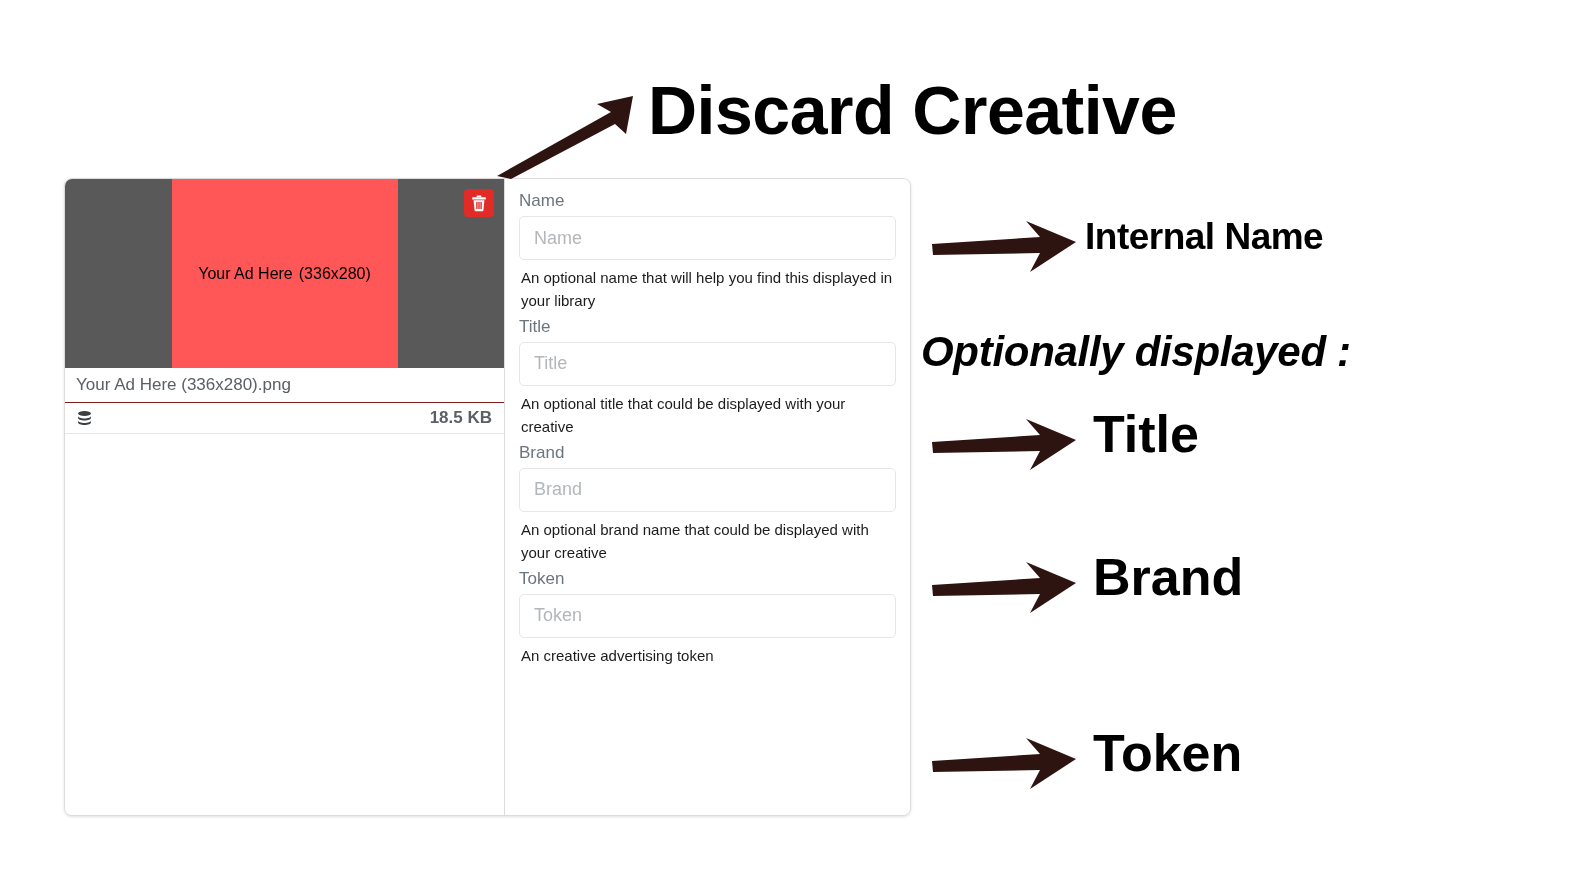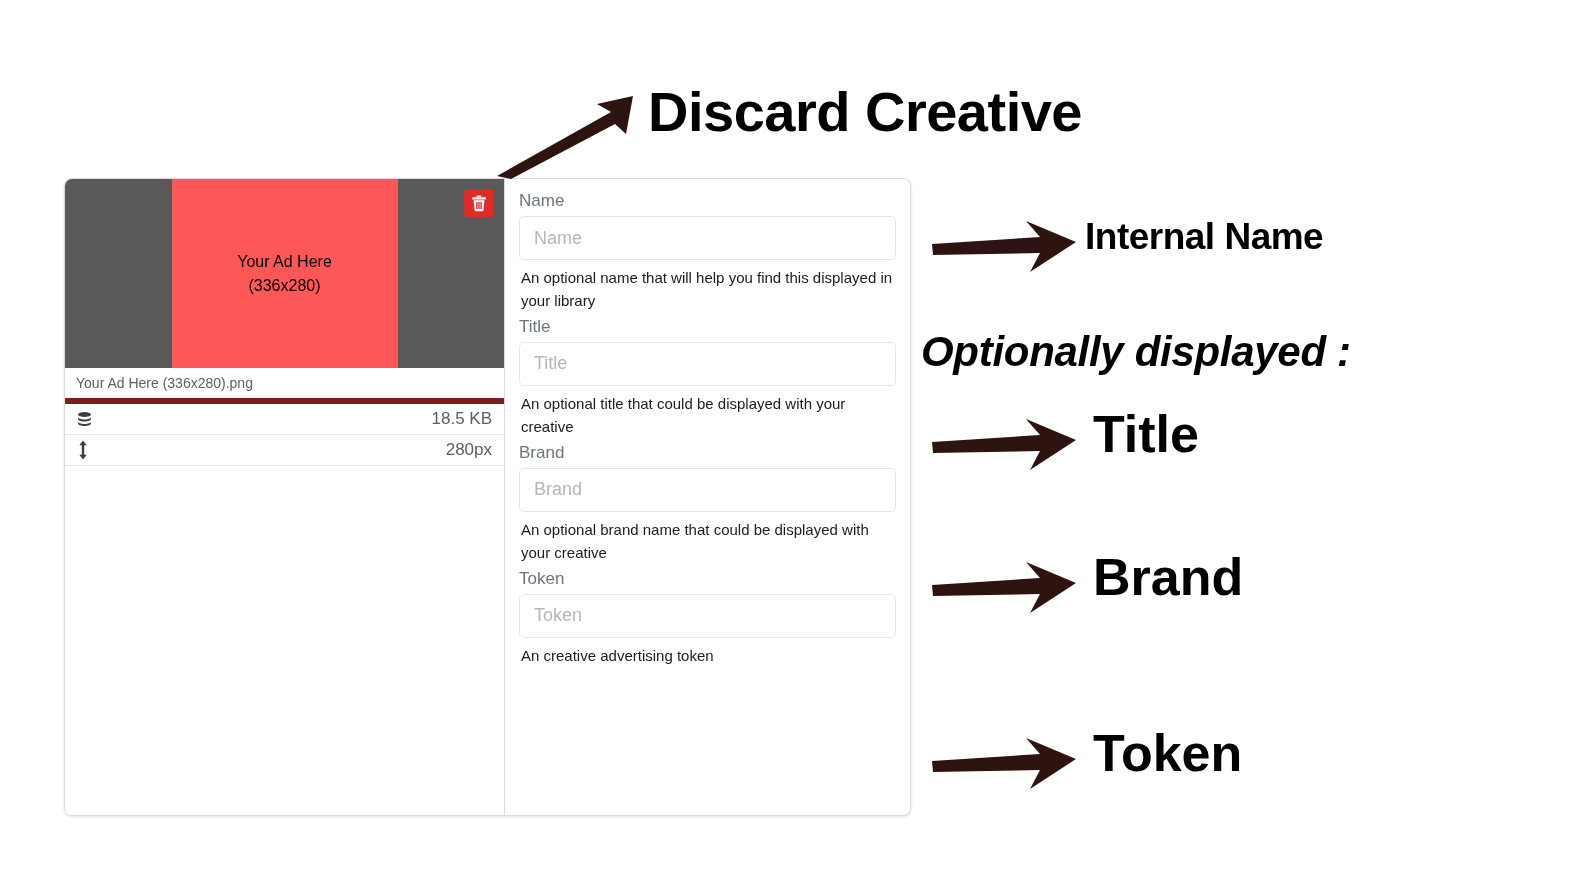--- a/index.html
+++ b/index.html
@@ -49,21 +49,21 @@
     background: #595959;
     display: flex;
     align-items: stretch;
     justify-content: center;
     overflow: hidden;
   }
   #ad-banner {
     width: 226px;
     background: #ff5757;
     display: flex;
-    flex-direction: column;
+    flex-direction: row;
     align-items: center;
     justify-content: center;
     gap: 6px;
   }
 
   #discard-button {
     position: absolute;
     top: 10px;
     right: 10px;
     width: 30px;
@@ -74,35 +74,36 @@
     display: flex;
     align-items: center;
     justify-content: center;
     cursor: pointer;
     padding: 0;
   }
   #discard-button svg { display: block; }
 
   #file-name-row {
     padding: 7px 10px 7px 11px;
-    font-size: 14px;
+    font-size: 17px;
     color: #5a6066;
-    border-bottom: 6px solid #7f1d1d;
+    border-bottom: 1px solid #7f1d1d;
     white-space: nowrap;
     overflow: hidden;
     text-overflow: ellipsis;
   }
 
   .meta-row {
     display: flex;
     align-items: center;
     justify-content: space-between;
     padding: 3px 12px 3px 11px;
     border-bottom: 1px solid #e6e6e6;
     min-height: 24px;
+    font-weight: bold;
   }
   .meta-icon { display: flex; align-items: center; }
   .meta-value {
     font-size: 17px;
     color: #5a6066;
   }
   #preview-filler { flex: 1 1 auto; }
 
   
   #form-pane {
@@ -147,21 +148,21 @@
     inset: 0;
     pointer-events: none;
   }
   .anno-label {
     position: absolute;
     color: #000000;
     font-weight: bold;
     white-space: nowrap;
     line-height: 1;
   }
-  #anno-discard-creative { left: 648px; top: 84px;  font-size: 56px; letter-spacing: -0.5px; }
+  #anno-discard-creative { left: 648px; top: 76px;  font-size: 68px; letter-spacing: -0.5px; }
   #anno-internal-name    { left: 1085px; top: 210px; font-size: 37px; letter-spacing: -0.5px; margin-top: 8px; }
   #anno-optionally       { left: 921px;  top: 331px; font-size: 42px; font-style: italic; letter-spacing: -0.3px; text-align: right; }
   #anno-title            { left: 1093px; top: 408px; font-size: 52px; }
   #anno-brand            { left: 1093px; top: 551px; font-size: 52px; }
   #anno-token            { left: 1093px; top: 727px; font-size: 52px; }
 
   .anno-arrow { position: absolute; }
 </style>
 </head>
 <body>
@@ -196,30 +197,20 @@
         <svg width="17" height="17" viewBox="0 0 17 17" aria-hidden="true">
           <ellipse cx="8.5" cy="3.4" rx="6.4" ry="2.5" fill="#3b3f44"></ellipse>
           <path d="M2.1 6.1c0 1.4 2.86 2.5 6.4 2.5s6.4-1.1 6.4-2.5v2.0c0 1.4-2.86 2.5-6.4 2.5s-6.4-1.1-6.4-2.5z" fill="#3b3f44"></path>
           <path d="M2.1 10.6c0 1.4 2.86 2.5 6.4 2.5s6.4-1.1 6.4-2.5v2.0c0 1.4-2.86 2.5-6.4 2.5s-6.4-1.1-6.4-2.5z" fill="#3b3f44"></path>
         </svg>
       </span>
       <span class="meta-value">18.5 KB</span>
     </div>
 
 
-    <div class="meta-row">
-      <span class="meta-icon">
-        <svg width="14" height="20" viewBox="0 0 14 20" aria-hidden="true">
-          <rect x="5.8" y="3.2" width="2.4" height="13.6" fill="#3b3f44"></rect>
-          <path d="M7 0.6L3.3 5.2h7.4z" fill="#3b3f44"></path>
-          <path d="M7 19.4L3.3 14.8h7.4z" fill="#3b3f44"></path>
-        </svg>
-      </span>
-      <span class="meta-value">280px</span>
-    </div>
 
     <div id="preview-filler"></div>
   </div>
 
   <div id="form-pane">
 
     <div class="field-group">
       <label class="field-label">Name</label>
       <input class="field-input" type="text" placeholder="Name" style="">
       <p class="field-help">An optional name that will help you find this displayed in your library</p>

